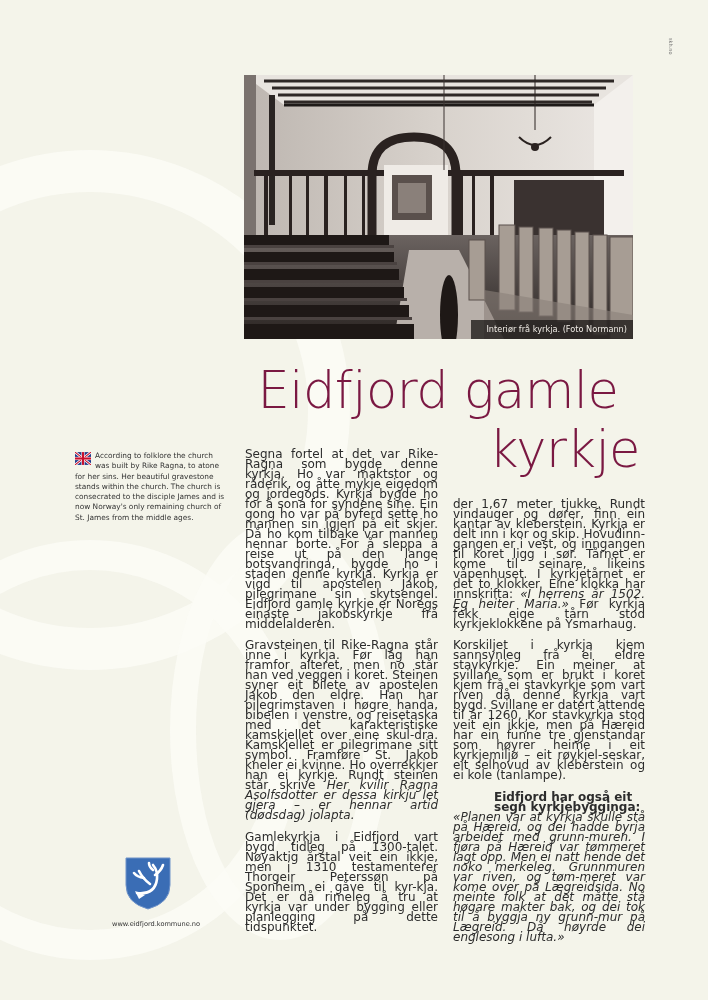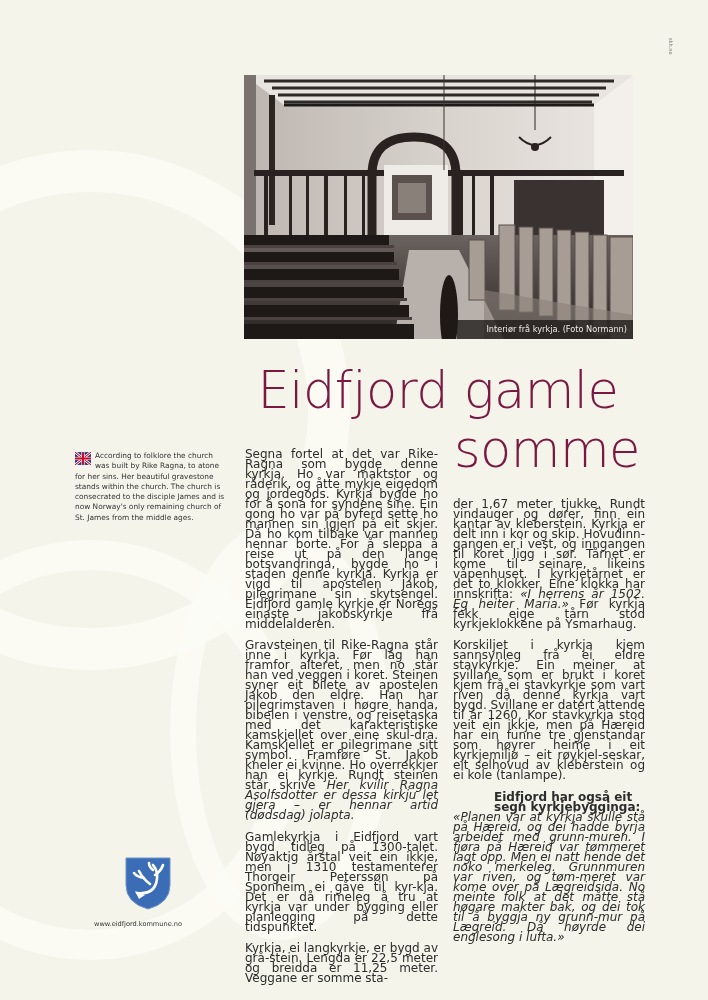--- a/index.html
+++ b/index.html
@@ -39,21 +39,21 @@
     background: #3a3432;
   }
   .photo svg { display: block; }
   .photo-caption {
     position: absolute;
     right: 0; bottom: 0;
     background: rgba(30,26,24,0.78);
     color: #f0ece6;
     font-size: 8.2px;
     padding: 4px 6px 5px 10px;
-    width: 176px;
+    width: 162px;
     text-align: right;
   }
 
   .title {
     position: absolute;
     left: 232px; top: 360px;
     width: 410px;
     color: #7a1842;
     font-family: "DejaVu Sans", sans-serif;
     font-weight: 300;
@@ -94,25 +94,24 @@
   .col strong { font-weight: bold; padding-left: 41px; }
   .quote { font-style: italic; }
 
   .crest {
     position: absolute;
     left: 125px; top: 857px;
     width: 46px; height: 53px;
   }
   .website {
     position: absolute;
-    left: 88px; top: 920px;
+    left: 112px; top: 920px;
     width: 100px;
     font-size: 6.6px;
     color: #333;
-    text-align: center;
   }
 </style>
 </head>
 <body>
 
 <div class="bg-swirl sw1"></div>
 <div class="bg-swirl sw2"></div>
 <div class="bg-swirl sw3"></div>
 
 <div class="vert-mark">skh.no</div>
@@ -201,41 +200,40 @@
       <rect x="349" y="160" width="14" height="100"></rect>
       <rect x="366" y="162" width="23" height="102"></rect>
     </g>
     <polygon points="240,215 389,240 389,264 240,264" fill="#8a807a" opacity="0.6"></polygon>
   </svg>
   <div class="photo-caption">Interiør frå kyrkja. (Foto Normann)</div>
 </div>
 
 <h1 class="title">
   <span class="l1">Eidfjord gamle</span>
-  <span class="l2">somme</span>
+  <span class="l2">kyrkje</span>
 </h1>
 
 <div class="english">
   <svg class="flag" viewBox="0 0 60 48">
     <rect width="60" height="48" fill="#1f3a8a"></rect>
     <path d="M0 0 L60 48 M60 0 L0 48" stroke="#ffffff" stroke-width="10"></path>
     <path d="M0 0 L60 48 M60 0 L0 48" stroke="#c8102e" stroke-width="4"></path>
     <rect x="24" y="0" width="12" height="48" fill="#ffffff"></rect>
     <rect x="0" y="18" width="60" height="12" fill="#ffffff"></rect>
     <rect x="26" y="0" width="8" height="48" fill="#c8102e"></rect>
     <rect x="0" y="20" width="60" height="8" fill="#c8102e"></rect>
   </svg>
   <p>According to folklore the church was built by Rike Ragna, to atone for her sins. Her beautiful gravestone stands within the church. The church is consecrated to the disciple James and is now Norway's only remaining church of St. James from the middle ages.</p>
 </div>
 
 <div class="col col1">
   <p>Segna fortel at det var Rike-Ragna som bygde denne kyrkja. Ho var maktstor og råderik, og åtte mykje eigedom og jordegods. Kyrkja bygde ho for å sona for syndene sine. Ein gong ho var på byferd sette ho mannen sin igjen på eit skjer. Då ho kom tilbake var mannen hennar borte. For å sleppa å reise ut på den lange botsvandringa, bygde ho i staden denne kyrkja. Kyrkja er vigd til apostelen Jakob, pilegrimane sin skytsengel. Eidfjord gamle kyrkje er Noregs einaste jakobskyrkje frå middelalderen.</p>
   <p><span>Gravsteinen til Rike-Ragna står inne i kyrkja. Før låg han framfor alteret, men no står han ved veggen i koret. Steinen syner eit bilete av apostelen Jakob den eldre. Han har pilegrimstaven i høgre handa, bibelen i venstre, og reisetaska med det karakteristiske kamskjellet over eine skul-dra. Kamskjellet er pilegrimane sitt symbol. Framføre St. Jakob kneler ei kvinne. Ho overrekkjer han ei kyrkje. Rundt steinen står skrive </span><em>Her kvilir Ragna Asolfsdotter er dessa kirkju let gjera – er hennar artid (dødsdag) jolapta.</em></p>
   <p>Gamlekyrkja i Eidfjord vart bygd tidleg på 1300-talet. Nøyaktig årstal veit ein ikkje, men i 1310 testamenterer Thorgeir Peterssøn på Sponheim ei gåve til kyr-kja. Det er då rimeleg å tru at kyrkja var under bygging eller planlegging på dette tidspunktet.</p>
-  <p>Kyrkja, ei langkyrkje, er bygd av grå-stein. Lengda er 22,5 meter og breidda er 11,25 meter. Veggane er somme sta-</p>
 </div>
 
 <div class="col col2">
   <p><span>der 1,67 meter tjukke. Rundt vindauger og dører, finn ein kantar av kleberstein. Kyrkja er delt inn i kor og skip. Hovudinn-gangen er i vest, og inngangen til koret ligg i sør. Tårnet er kome til seinare, likeins våpenhuset. I kyrkjetårnet er det to klokker. Eine klokka har innskrifta: </span><em>«I herrens år 1502. Eg heiter Maria.»</em><span> Før kyrkja fekk eige tårn stod kyrkjeklokkene på Ysmarhaug.</span></p>
   <p>Korskiljet i kyrkja kjem sannsynleg frå ei eldre stavkyrkje. Ein meiner at svillane som er brukt i koret kjem frå ei stavkyrkje som vart riven då denne kyrkja vart bygd. Svillane er datert attende til år 1260. Kor stavkyrkja stod veit ein ikkje, men på Hæreid har ein funne tre gjenstandar som høyrer heime i eit kyrkjemiljø – eit røykjel-seskar, eit selhovud av kleberstein og ei kole (tanlampe).</p>
   <p style="text-align:left;">
     <strong style="display:block;">Eidfjord har også eit segn kyrkjebygginga:</strong>
     <span class="quote" style="display:block;text-align:justify;">«Planen var at kyrkja skulle stå på Hæreid, og dei hadde byrja arbeidet med grunn-muren. I fjøra på Hæreid var tømmeret lagt opp. Men ei natt hende det noko merkeleg. Grunnmuren var riven, og tøm-meret var kome over på Lægreidsida. No meinte folk at det måtte stå høgare makter bak, og dei tok til å byggja ny grunn-mur på Lægreid. Då høyrde dei englesong i lufta.»</span>
   </p>
 </div>

